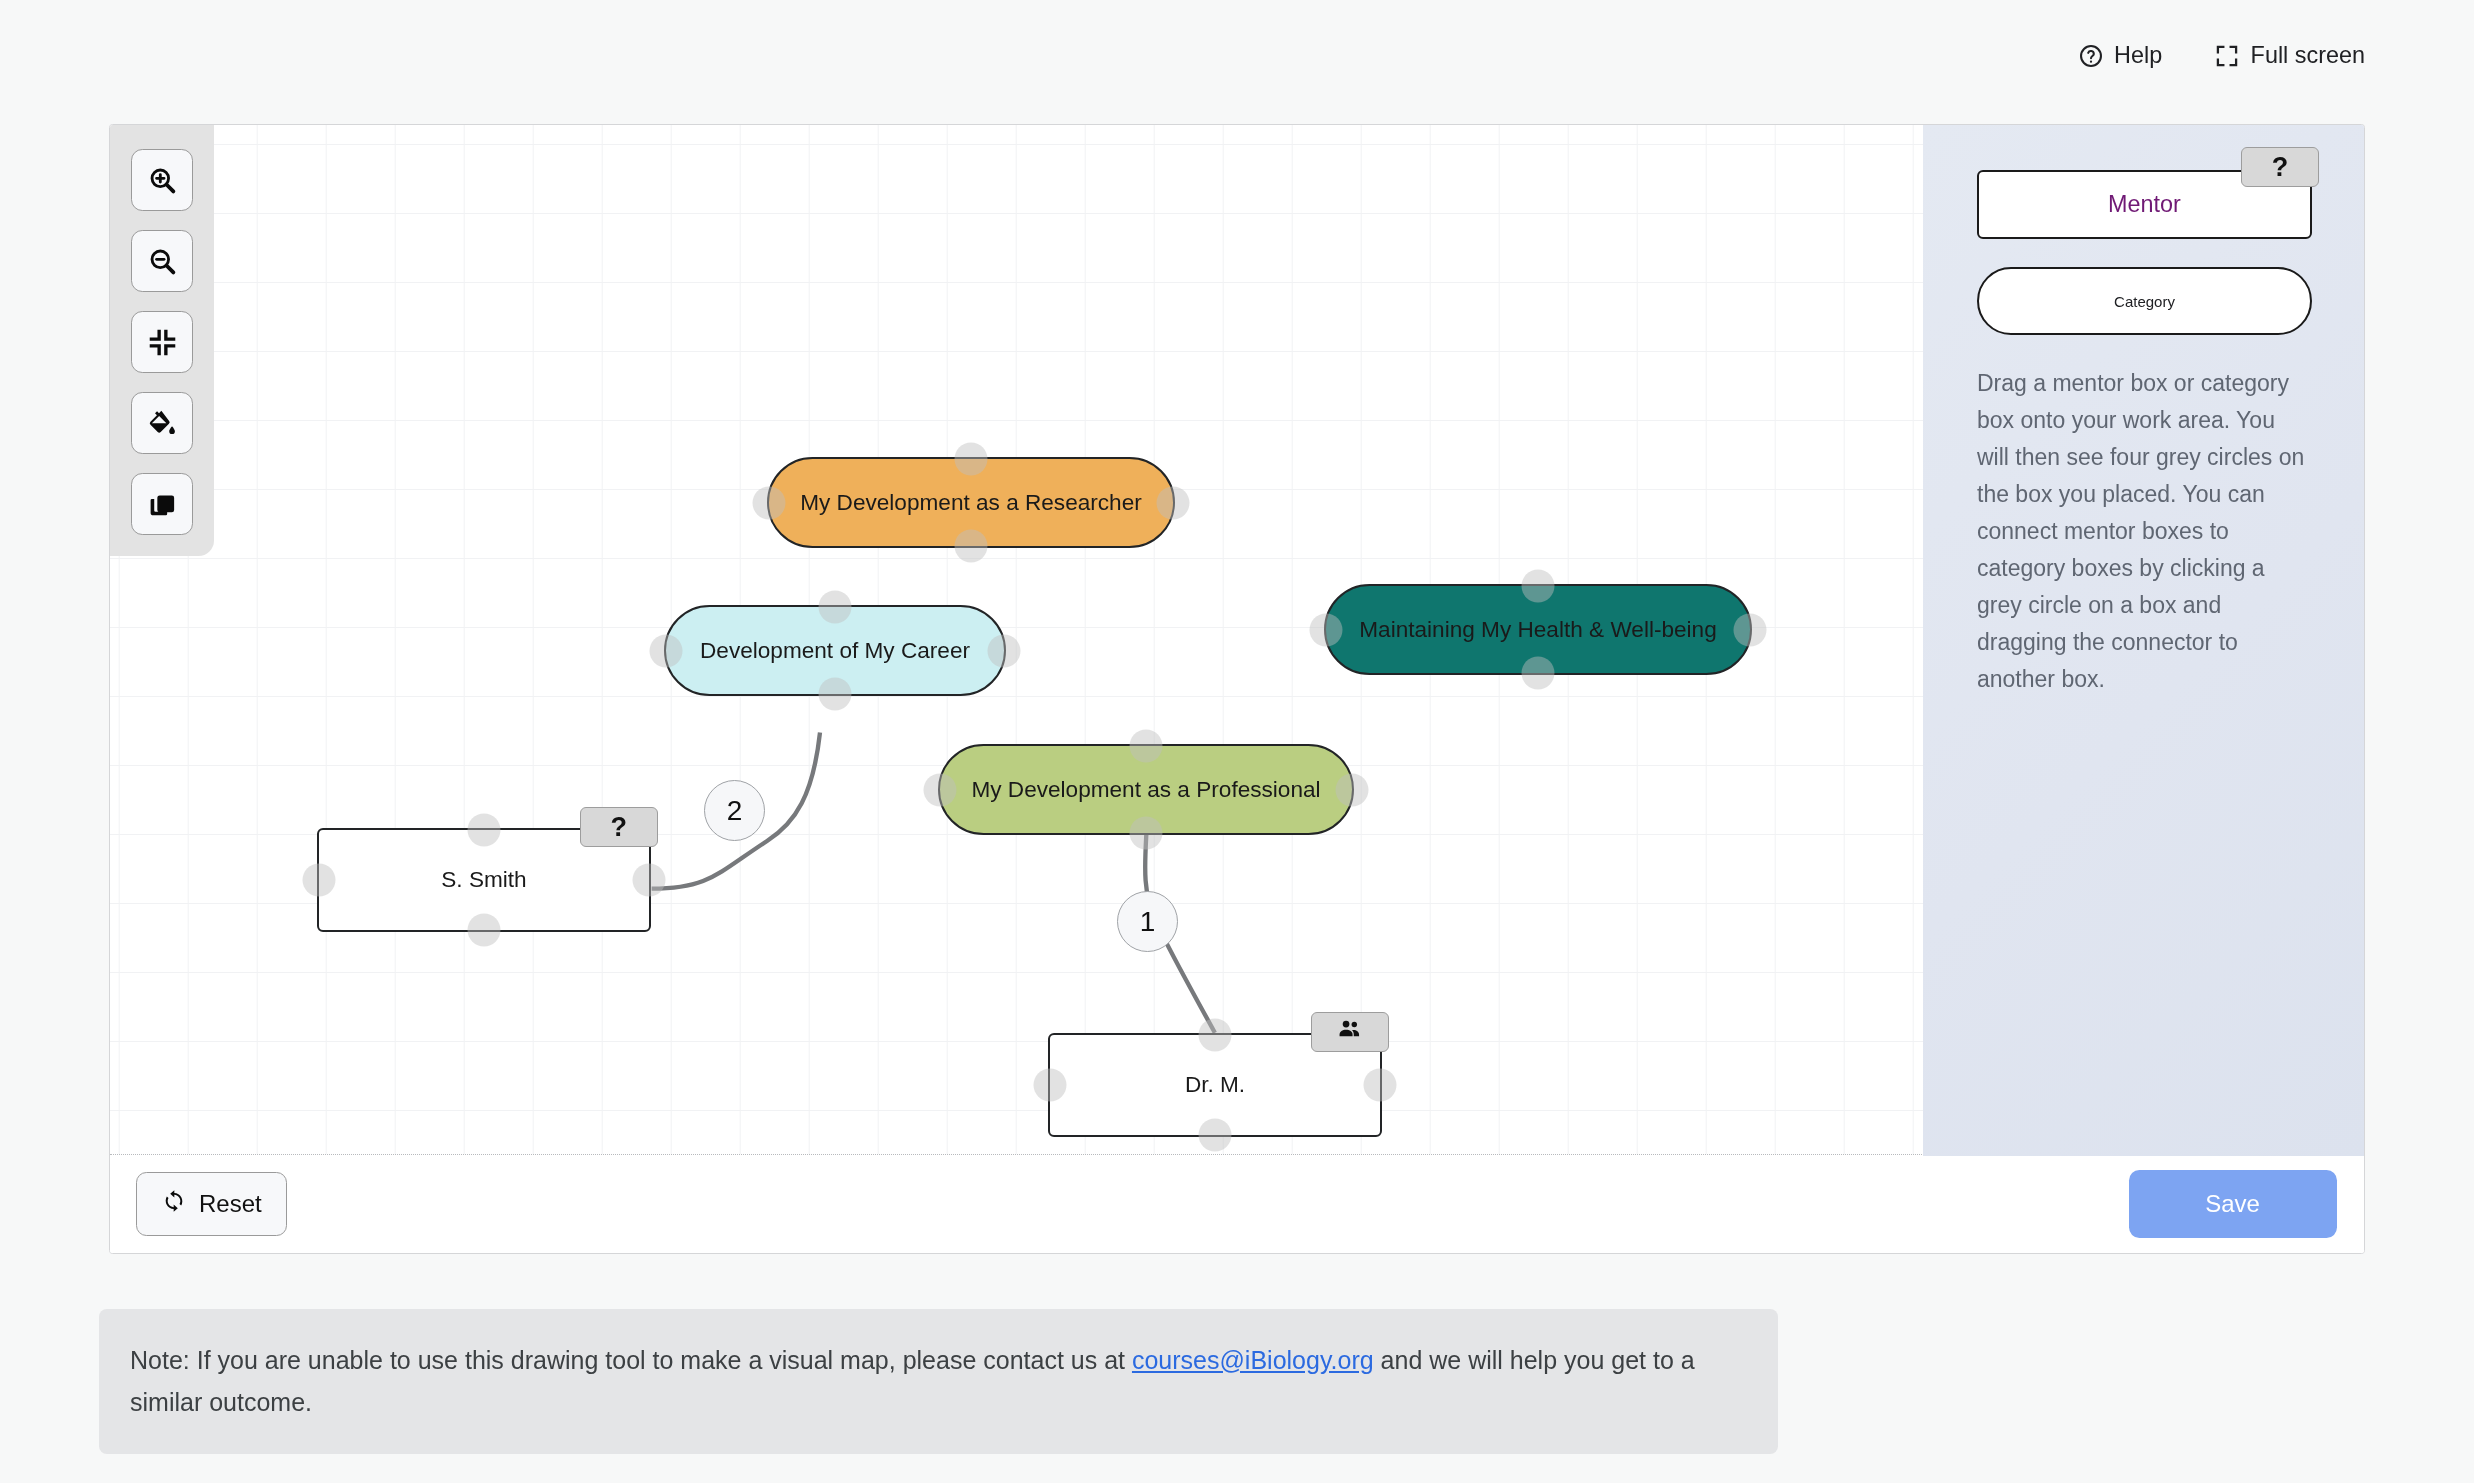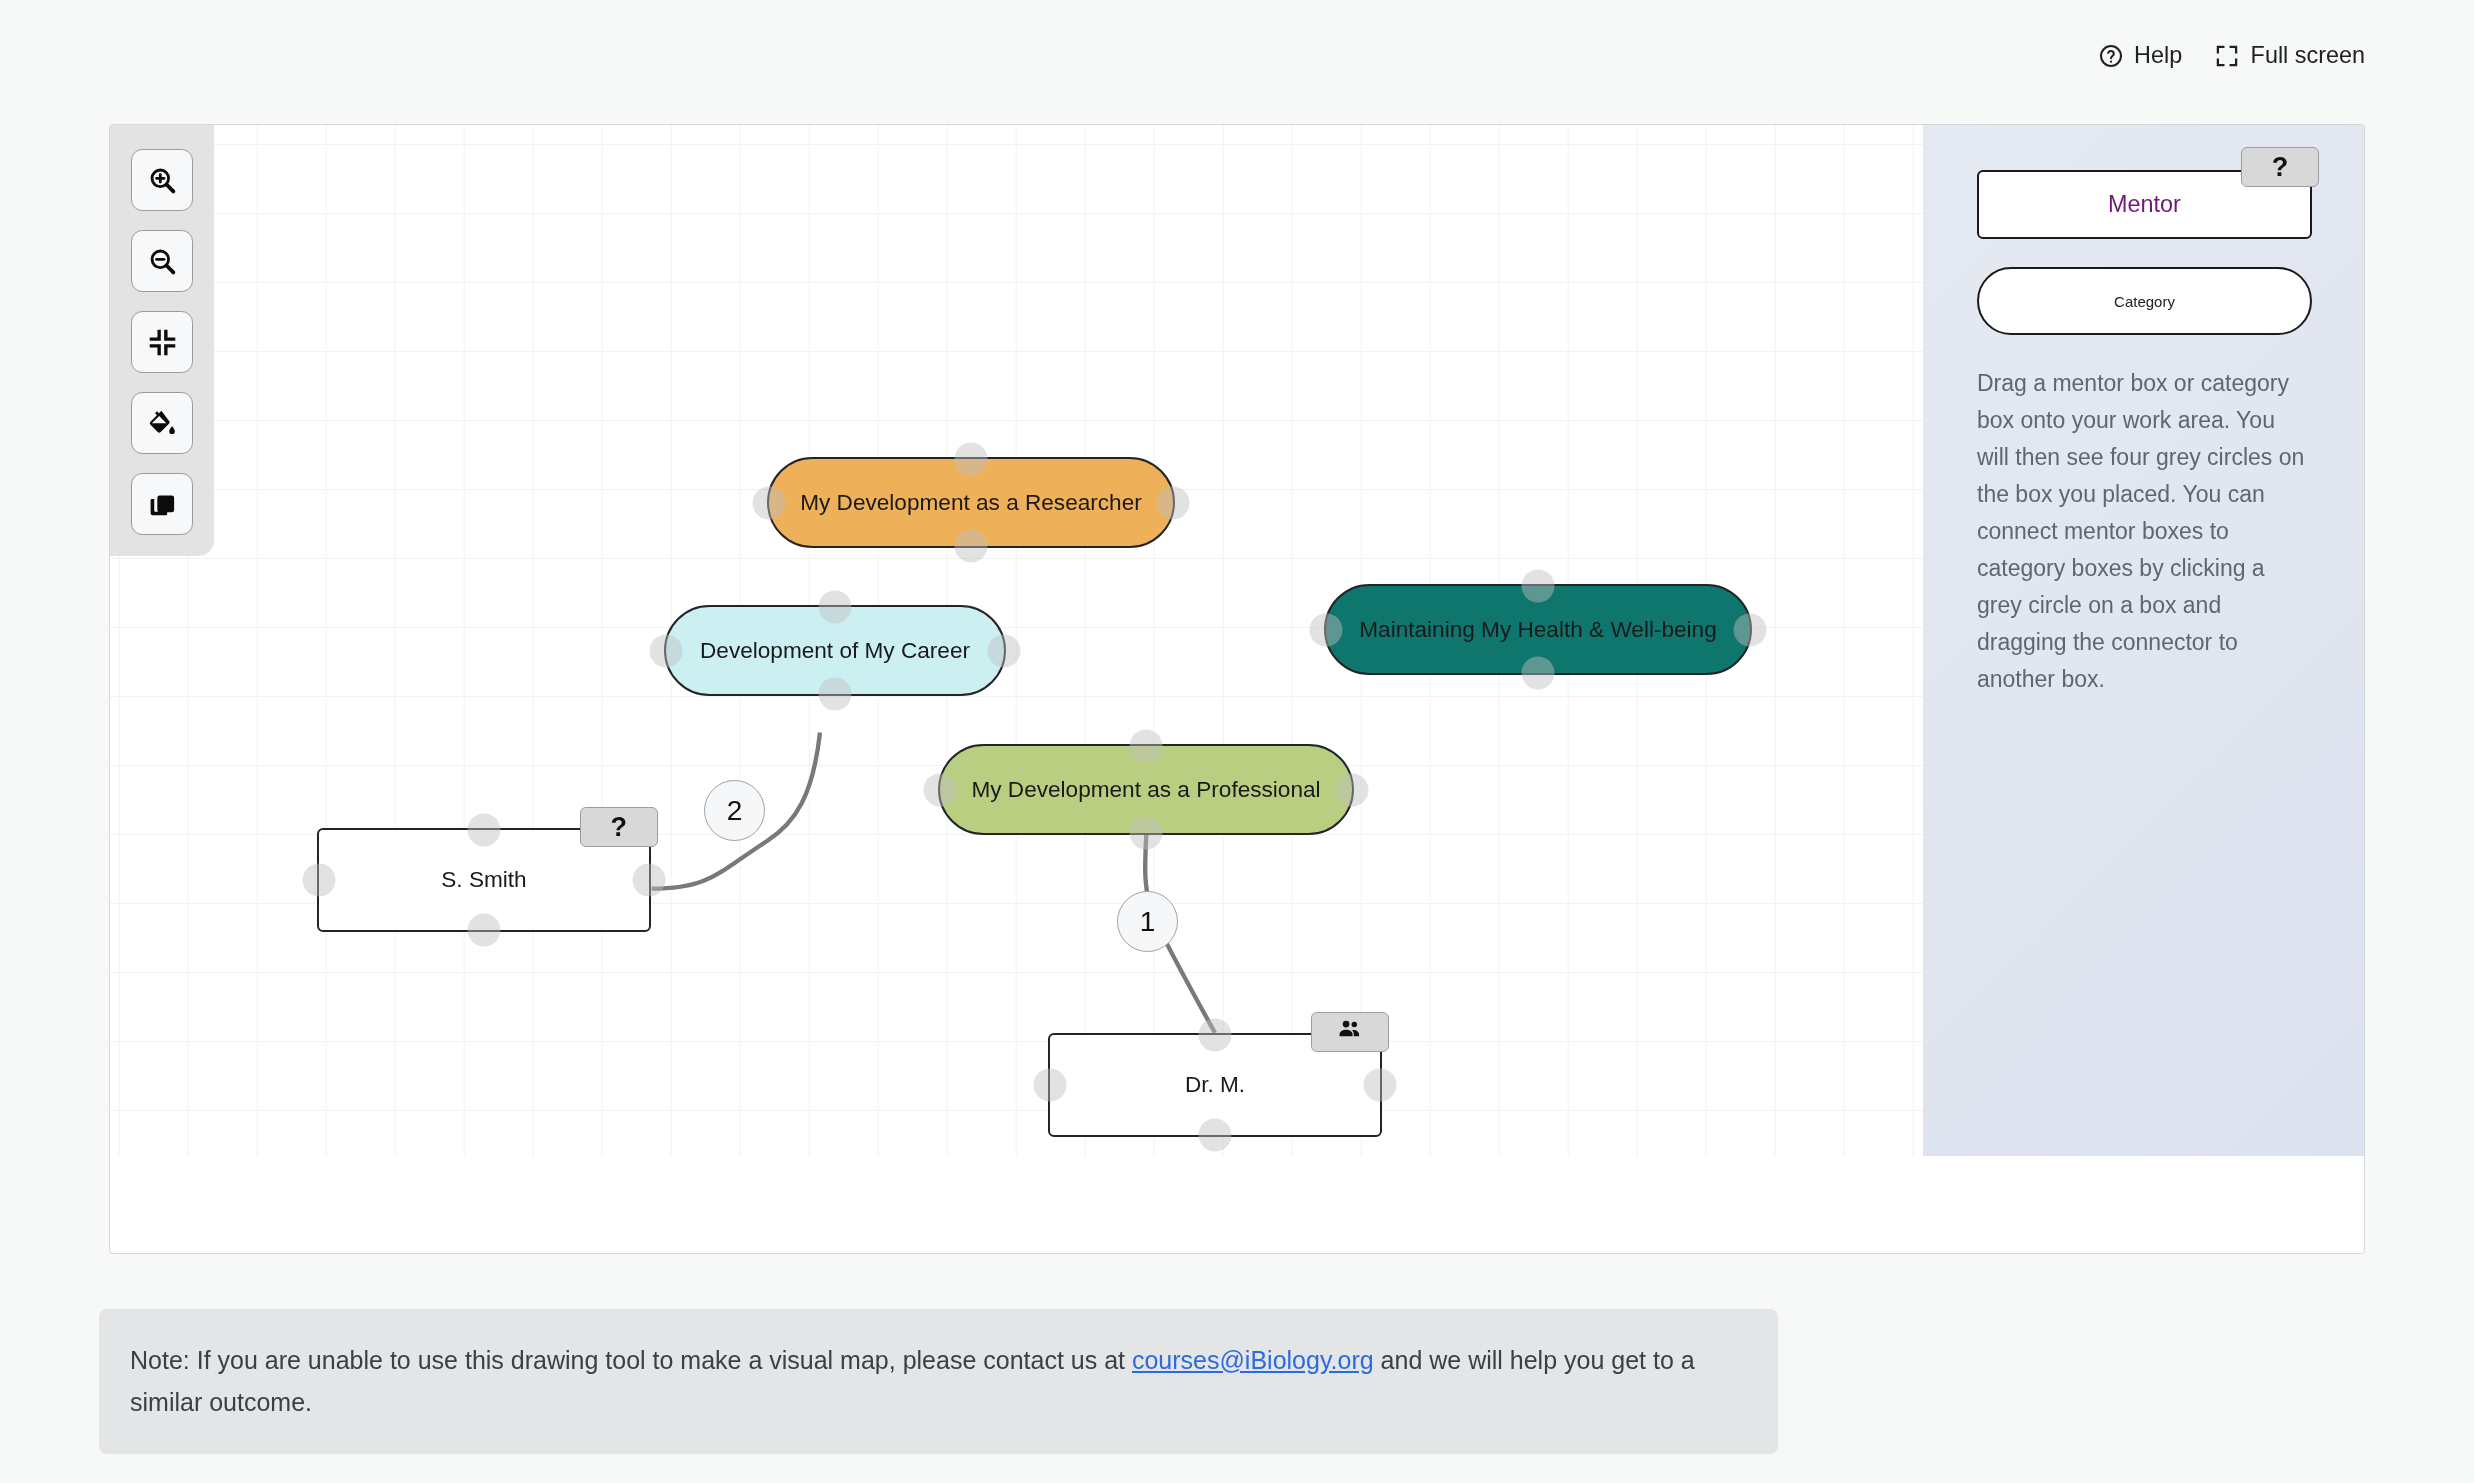--- a/index.html
+++ b/index.html
@@ -13,21 +13,21 @@
 
   
   .topbar {
     position: absolute;
     top: 0; left: 0; right: 0;
     height: 111px;
     display: flex;
     align-items: center;
     justify-content: flex-end;
     padding-right: 109px;
-    gap: 32px;
+    gap: 52px;
   }
   .topbar-action {
     display: flex;
     align-items: center;
     gap: 10.4px;
     font-size: 23.4px;
     color: #202124;
     cursor: pointer;
     user-select: none;
   }
@@ -425,18 +425,30 @@
       </div>
       <div class="palette-item-wrap">
         <div class="palette-category">
           <span>Category</span>
         </div>
       </div>
       <div class="palette-text">Drag a mentor box or category box onto your work area. You will then see four grey circles on the box you placed. You can connect mentor boxes to category boxes by clicking a grey circle on a box and dragging the connector to another box.</div>
     </div>
   </div>
 
+  <div class="card-footer">
+    <div class="reset-btn">
+      <span>
+        <svg width="26" height="26" viewBox="0 0 24 24" fill="#0B0B0B">
+          <path d="M12.3 4.6V2.1L8.5 5.4l3.8 3.3V6.3a5.6 5.6 0 0 1 4.8 8.4l1.5 1.5a7.7 7.7 0 0 0-6.3-11.6z"></path>
+          <path d="M11.7 19.4v2.5l3.8-3.3-3.8-3.3v2.4a5.6 5.6 0 0 1-4.8-8.4L5.4 7.8a7.7 7.7 0 0 0 6.3 11.6z"></path>
+        </svg>
+      </span>
+      <span>Reset</span>
+    </div>
+    <button class="save-btn">Save</button>
+  </div>
 </div>
 
 <div class="note">
   <span>Note: If you are unable to use this drawing tool to make a visual map, please contact us at </span><a href="#">courses@iBiology.org</a><span> and we will help you get to a similar outcome.</span>
 </div>
 
 
 </body></html>

